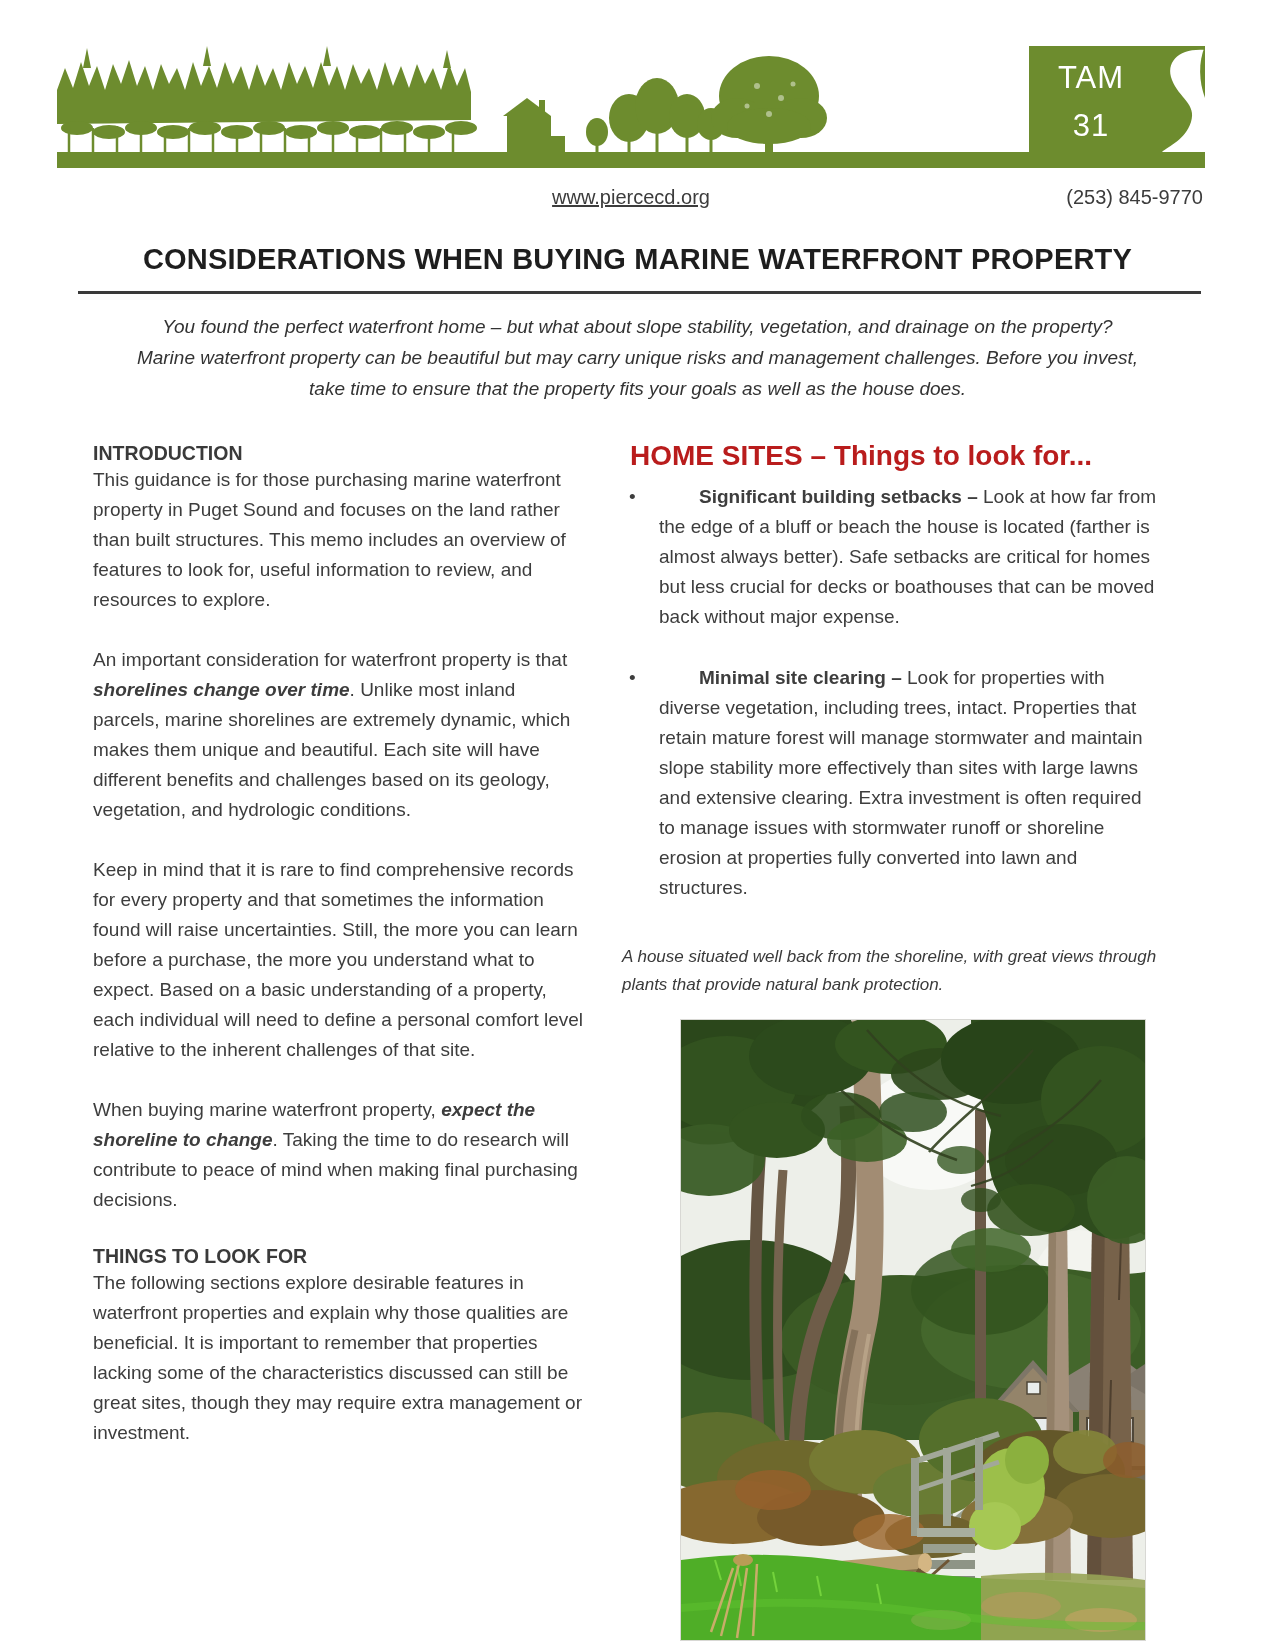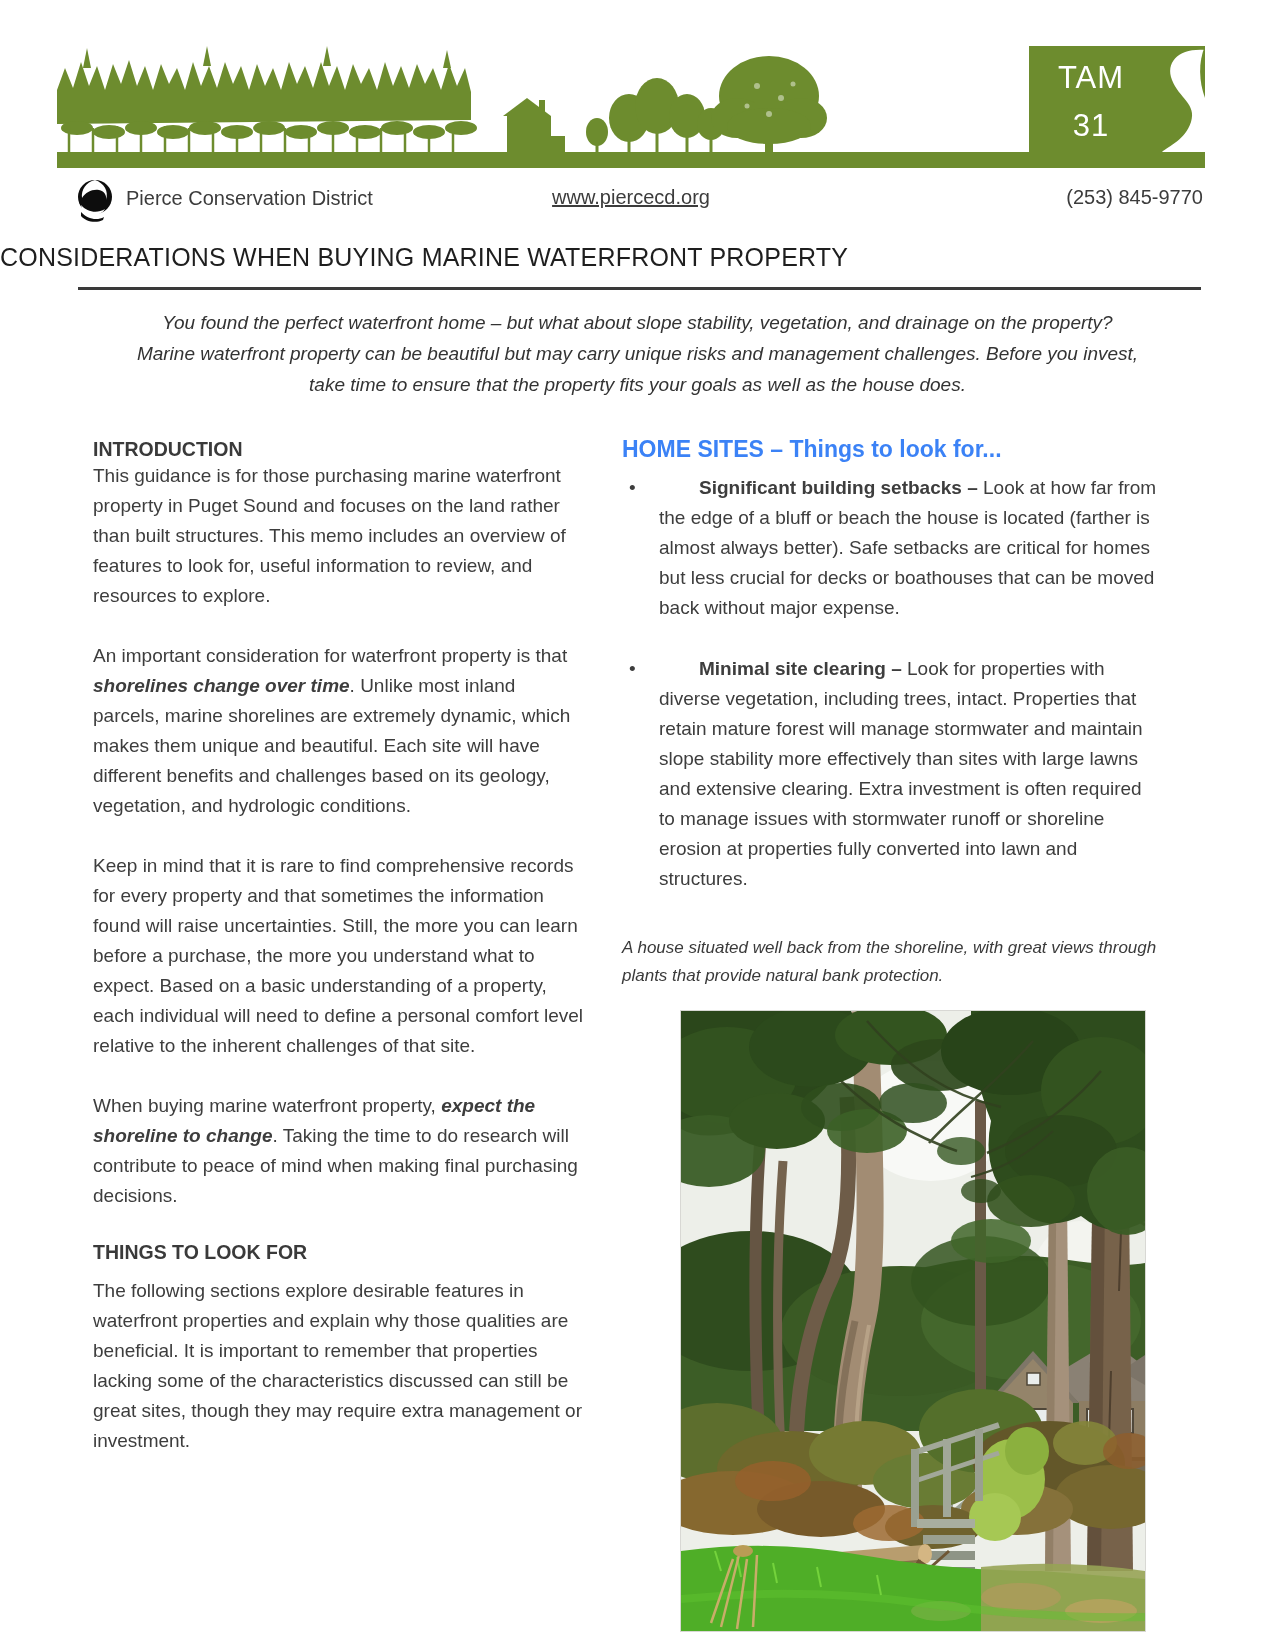--- a/index.html
+++ b/index.html
@@ -16,35 +16,35 @@
   .badge .t1{top:14px;}
   .badge .t2{top:62px;}
 
   .contact-row{position:absolute;top:174px;left:57px;width:1148px;height:48px;font-size:20px;color:#3c3c3c;}
   .org-wrap{position:absolute;left:16px;top:0;display:flex;align-items:center;gap:9px;}
   .website{position:absolute;left:0;right:0;top:12px;text-align:center;text-decoration:underline;}
   .phone{position:absolute;right:2px;top:12px;}
 
   
   .main{position:absolute;top:243px;left:0;right:0;}
-  .title{text-align:left;font-size:25px;font-weight:400;color:#1e1e1e;letter-spacing:.2px;margin:0;}
+  .title{text-align:center;font-size:29px;font-weight:700;color:#1e1e1e;letter-spacing:.2px;margin:0;}
   .rule{margin:15px 74px 0 78px;border:0;border-top:3px solid #3a3a3a;height:0;}
   .intro{width:1010px;margin:17px auto 14px;text-align:center;font-style:italic;font-size:19px;
          line-height:31px;color:#333;}
 
   .cols{display:flex;align-items:flex-start;padding:24px 0 0 93px;gap:37px;}
   .col-left{width:492px;}
   .col-right{width:540px;}
 
   .sec-h{font-size:19.5px;font-weight:700;color:#3a3a3a;margin:0;}
   .col-left p{font-size:19px;line-height:30px;margin:0 0 30px;}
-  .col-left p.last{margin-bottom:0;margin-top:12px;}
+  .col-left p.last{margin-bottom:0;}
   .bi{font-weight:700;font-style:italic;}
 
-  .col-right h2{font-size:23px;font-weight:700;color:#3b82f6;margin:-2px 0 10px;}
+  .col-right h2{font-size:28px;font-weight:700;color:#b91c1c;margin:-2px 8px 10px;}
   .col-right ul{list-style:none;margin:0;padding:0;}
   .col-right li{position:relative;padding-left:37px;font-size:19px;line-height:30px;margin-top:31px;}
   .col-right li:first-child{margin-top:0;}
   .marker{position:absolute;left:7px;top:0;}
   .lead{font-weight:700;margin-left:40px;}
   .caption{font-style:italic;font-size:17px;line-height:28px;color:#3a3a3a;margin:40px 0 0;}
   .photo{margin:20px 0 0 58px;width:464px;height:620px;display:block;border:1px solid #d8d8d4;}
 </style>
 </head>
 <body>
@@ -140,29 +140,20 @@
         <path d="M176,4 C150,2 136,16 143,34 C150,52 168,58 162,76 C156,94 140,100 133,106 L176,106 Z" fill="#ffffff"></path>
         <path d="M176,0 C169,16 170,36 176,52 Z" fill="#6d8c2e"></path>
         <rect x="0" y="106" width="176" height="16" fill="#6d8c2e"></rect>
       </svg>
       <span class="t1">TAM</span>
       <span class="t2">31</span>
     </div>
   </div>
 
   <div class="contact-row">
-    <div class="org-wrap">
-      <svg width="44" height="48" viewBox="0 0 44 48" aria-hidden="true">
-        <circle cx="22" cy="23" r="17" fill="#0d0d0d"></circle>
-        <path d="M22,6 C13,8 8,16 9,24 C13,18 19,15 26,16 C31,17 34,21 33,26 C36,17 31,9 22,6 Z" fill="#ffffff"></path>
-        <path d="M8,31 C14,38 24,40 32,35 C28,42 16,44 10,39 Z" fill="#ffffff"></path>
-        <path d="M8,38 C14,45 24,47 31,43 L30,46 C22,50 12,47 8,42 Z" fill="#0d0d0d"></path>
-      </svg>
-      <span>Pierce Conservation District</span>
-    </div>
     <div class="website">www.piercecd.org</div>
     <div class="phone">(253) 845-9770</div>
   </div>
 
   <div class="main">
     <h1 class="title">CONSIDERATIONS WHEN BUYING MARINE WATERFRONT PROPERTY</h1>
     <hr class="rule">
     <p class="intro">You found the perfect waterfront home – but what about slope stability, vegetation, and drainage on the property? Marine waterfront property can be beautiful but may carry unique risks and management challenges. Before you invest, take time to ensure that the property fits your goals as well as the house does.</p>
 
     <div class="cols">

